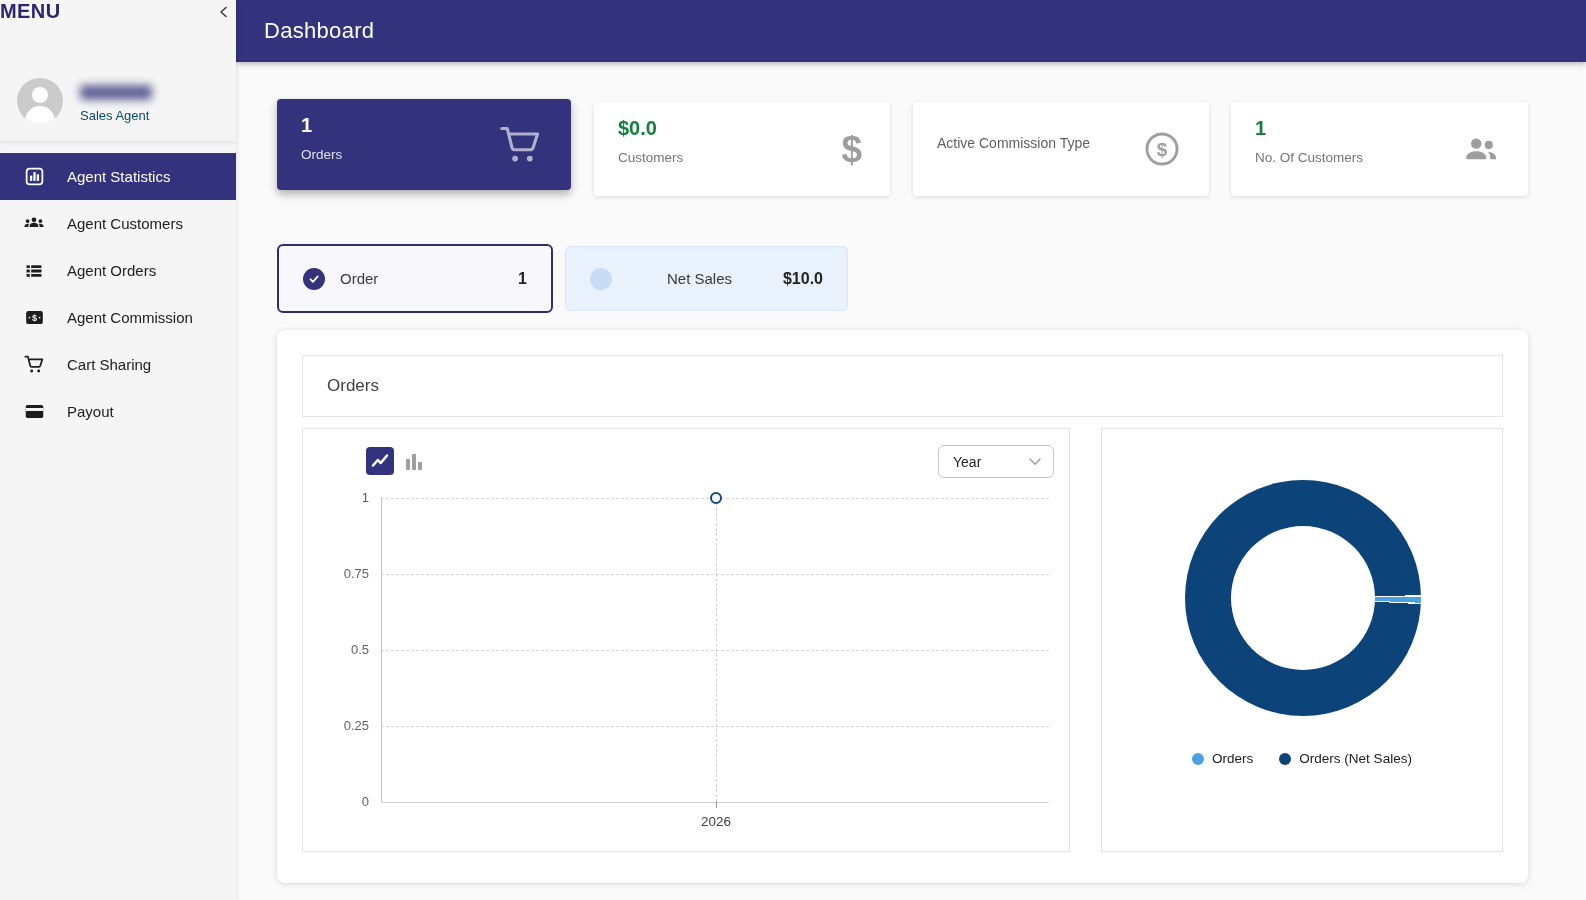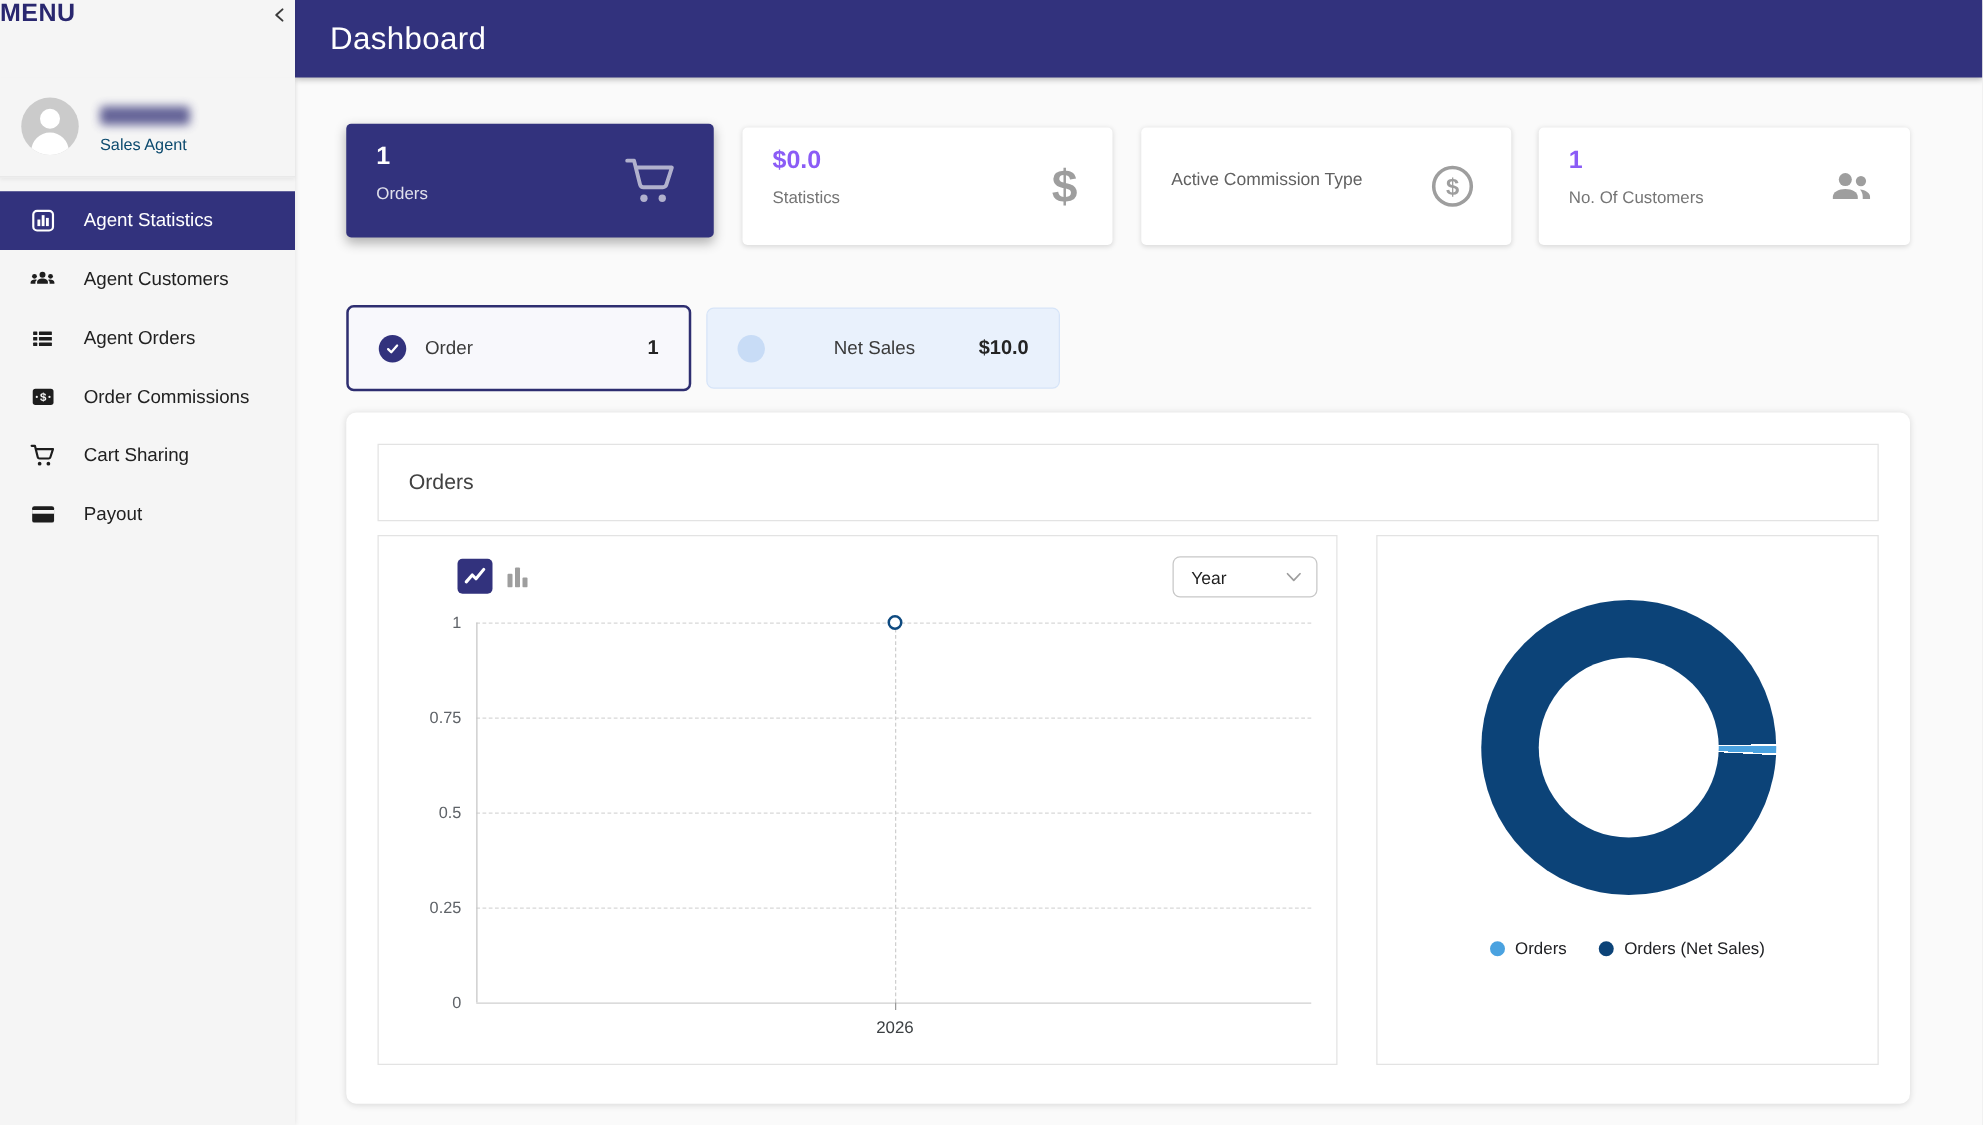--- a/index.html
+++ b/index.html
@@ -2,21 +2,21 @@
 <html><head>
 <meta charset="utf-8">
 <style>
   * { margin:0; padding:0; box-sizing:border-box; }
   html,body { font-family:"Liberation Sans", sans-serif; background:#e9e9e9; }
   #app { position:relative; width:1586px; height:900px; background:#fafafa; overflow:hidden; }
 
   
   .topbar { position:absolute; left:236px; top:0; width:1350px; height:62px; background:#32327d;
             box-shadow:0 2px 5px rgba(0,0,0,.28); display:flex; align-items:center; padding:0 28px; z-index:5; }
-  .topbar .title { color:#fff; font-size:25px; font-weight:500; letter-spacing:.3px; }
+  .topbar .title { color:#fff; font-size:22px; font-weight:500; letter-spacing:.3px; }
 
   
   .sidebar { position:absolute; left:0; top:0; width:236px; height:900px; background:#f5f5f5; z-index:6;
              box-shadow:1px 0 4px rgba(0,0,0,.09); }
   .sidebar-header { height:62px; display:flex; align-items:flex-start; padding:0 0; }
   .menu-title { font-size:20px; font-weight:700; color:#29276f; letter-spacing:.4px; }
   .collapse-btn { margin-left:auto; width:24px; height:24px; display:flex; align-items:center; justify-content:center; cursor:pointer; }
   .user-block { position:relative; height:80px; border-bottom:1px solid #e5e5e5; box-shadow:0 2px 3px rgba(0,0,0,.05); }
   .avatar { position:absolute; left:17px; top:16px; width:46px; height:46px; border-radius:50%; background:#cbcbcb; overflow:hidden; }
   .avatar-head { position:absolute; left:15px; top:9px; width:16px; height:16px; background:#fff; border-radius:50%; }
@@ -26,21 +26,21 @@
   .user-role { position:absolute; left:80px; top:46px; font-size:13px; color:#0c4a6e; }
   .nav { position:absolute; top:153px; left:0; right:0; }
   .nav-item { height:47px; display:flex; align-items:center; padding-left:22px; color:#212121; font-size:15px; cursor:pointer; }
   .nav-item .nicon { width:24px; height:24px; display:flex; align-items:center; justify-content:center; color:#1d1d1d; margin-right:21px; }
   .nav-item.active { background:#32327d; color:#fff; }
   .nav-item.active .nicon { color:#fff; }
 
   
   .card { position:absolute; border-radius:4px; background:#fff; box-shadow:0 1px 4px rgba(0,0,0,.13); }
   .card.primary { background:#32327d; box-shadow:0 4px 9px rgba(0,0,0,.3); }
-  .card .val { position:absolute; left:24px; top:15px; font-size:20px; font-weight:700; color:#8b5cf6; }
+  .card .val { position:absolute; left:24px; top:15px; font-size:20px; font-weight:700; color:#15803d; }
   .card .lbl { position:absolute; left:24px; top:48px; font-size:13.5px; color:#757575; }
   .card.label-only .lbl { top:33px; font-size:14px; color:#616161; }
   .card.primary .val { color:#fff; }
   .card.primary .lbl { color:rgba(255,255,255,.85); }
   .card .cicon { position:absolute; right:28px; top:50%; transform:translateY(-50%); color:#9e9e9e; display:flex; }
   .card.primary .cicon { color:rgba(255,255,255,.62); }
   .dollar-glyph { font-size:37px; font-weight:700; color:#9e9e9e; line-height:1; }
 
   
   .chip { position:absolute; border-radius:6px; display:flex; align-items:center; padding:17px 24px; cursor:pointer; }
@@ -153,21 +153,21 @@
       </div>
       <div class="nav-item">
         <span class="nicon">
           <svg width="21" height="21" viewBox="0 0 24 24">
               <rect x="2.5" y="4.5" width="19" height="15" rx="2.5" fill="currentColor"></rect>
               <circle cx="6.2" cy="12" r="1" fill="#f5f5f5"></circle>
               <circle cx="17.8" cy="12" r="1" fill="#f5f5f5"></circle>
               <text x="12" y="15.8" font-size="10.5" font-weight="bold" fill="#f5f5f5" text-anchor="middle" font-family="Liberation Sans, sans-serif">$</text>
             </svg>
         </span>
-        <span>Order Commissions</span>
+        <span>Agent Commission</span>
       </div>
       <div class="nav-item">
         <span class="nicon">
           <svg width="21" height="21" viewBox="0 0 24 24">
               <path d="M1.5 3h3l2.6 10.4a1.6 1.6 0 0 0 1.6 1.2h8.4a1.6 1.6 0 0 0 1.5-1.1L21 6H5.3" fill="none" stroke="currentColor" stroke-width="2" stroke-linecap="round" stroke-linejoin="round"></path>
               <circle cx="8.8" cy="19.4" r="1.7" fill="currentColor"></circle>
               <circle cx="16.8" cy="19.4" r="1.7" fill="currentColor"></circle>
             </svg>
         </span>
         <span>Cart Sharing</span>
@@ -195,21 +195,21 @@
       <svg width="44" height="44" viewBox="0 0 24 24">
           <path d="M1.5 3h3l2.6 10.4a1.6 1.6 0 0 0 1.6 1.2h8.4a1.6 1.6 0 0 0 1.5-1.1L21 6H5.3" fill="none" stroke="currentColor" stroke-width="1.7" stroke-linecap="round" stroke-linejoin="round"></path>
           <circle cx="8.8" cy="19.4" r="1.6" fill="currentColor"></circle>
           <circle cx="16.8" cy="19.4" r="1.6" fill="currentColor"></circle>
         </svg>
     </span>
   </div>
 
   <div class="card" style="left:594px; top:102px; width:296px; height:94px;">
     <div class="val">$0.0</div>
-    <div class="lbl">Statistics</div>
+    <div class="lbl">Customers</div>
     <span class="cicon">
         <span class="dollar-glyph">$</span>
       </span>
   </div>
 
   <div class="card label-only" style="left:913px; top:102px; width:296px; height:94px;">
     <div class="lbl">Active Commission Type</div>
     <span class="cicon">
       <svg width="38" height="38" viewBox="0 0 24 24">
           <circle cx="12" cy="12" r="9.5" fill="none" stroke="#9e9e9e" stroke-width="1.8"></circle>

